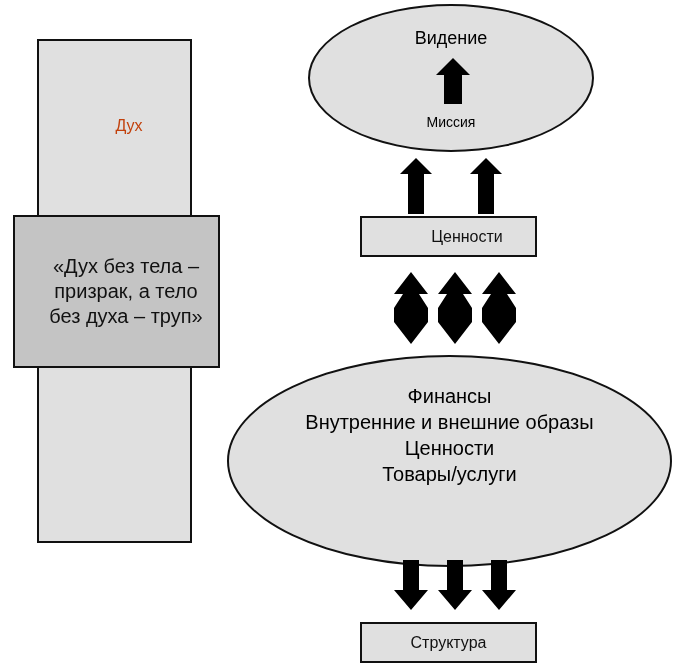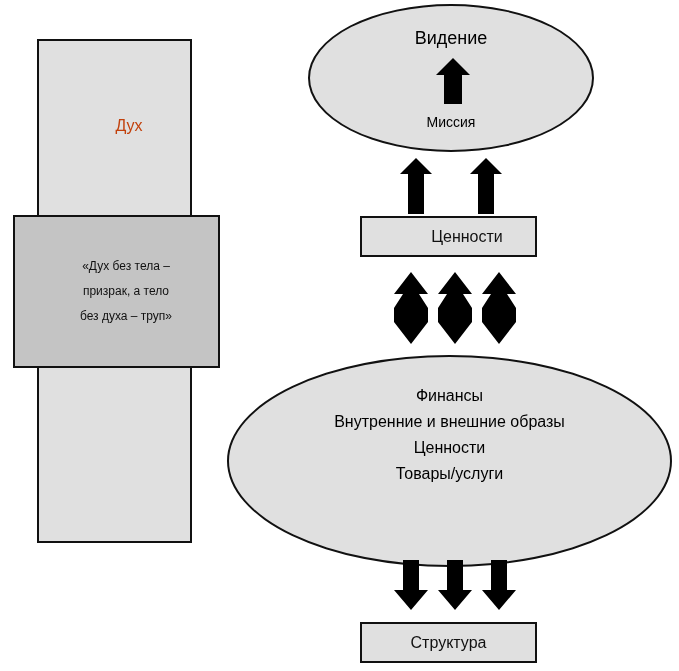--- a/index.html
+++ b/index.html
@@ -50,21 +50,21 @@
     height: 153px;
     background: #c4c4c4;
     border: 2px solid #111111;
     box-sizing: border-box;
     display: flex;
     align-items: center;
     justify-content: center;
   }
   .quote-text {
     text-align: center;
-    font-size: 12px;
+    font-size: 20px;
     line-height: 25px;
     color: #111111;
     padding: 0 8px;
     white-space: pre-line;
     margin-left: 19px;
   }
 
   
   .ellipse {
     position: absolute;
@@ -90,21 +90,21 @@
     position: absolute;
     left: 0;
     right: 0;
     text-align: center;
   }
   #vision-label  { top: 22px;  font-size: 18px; }
   #mission-label { top: 108px; font-size: 14px; }
 
   #capabilities-list {
     top: 26px;
-    font-size: 16px;
+    font-size: 20px;
     line-height: 26px;
   }
   #capabilities-list div { white-space: nowrap; }
 
   .flow-box {
     position: absolute;
     background: #e0e0e0;
     border: 2px solid #111111;
     box-sizing: border-box;
     display: flex;

